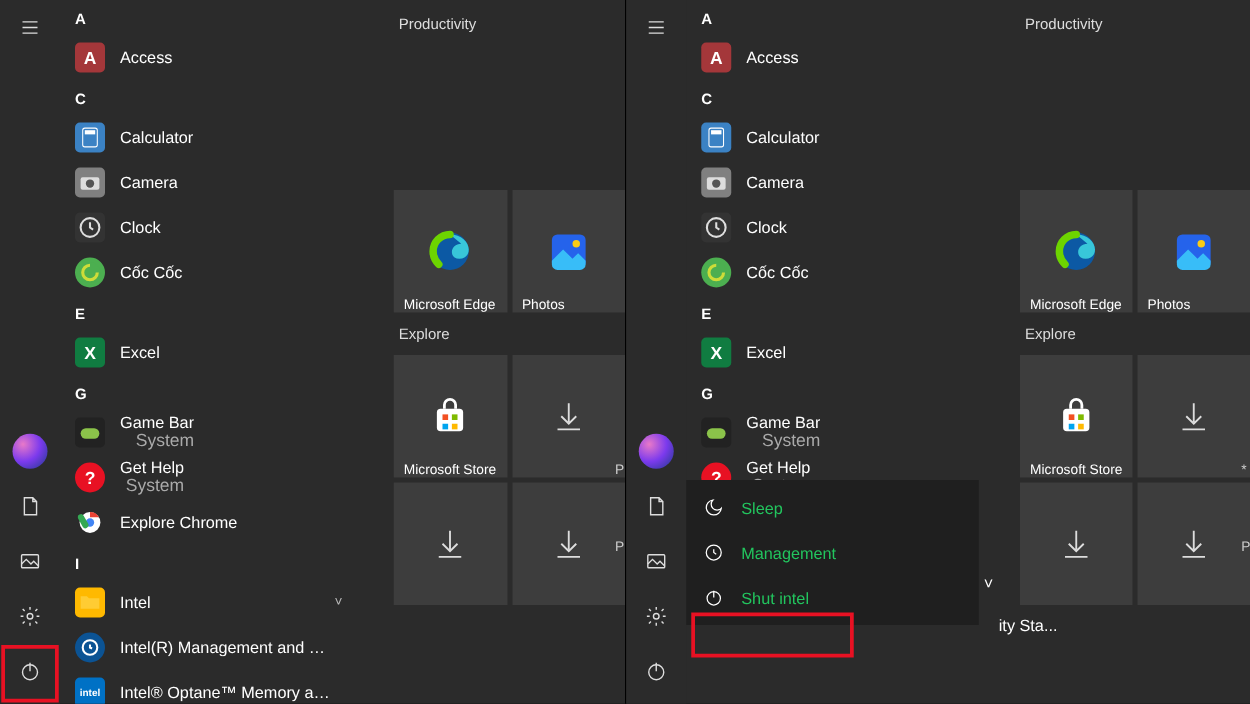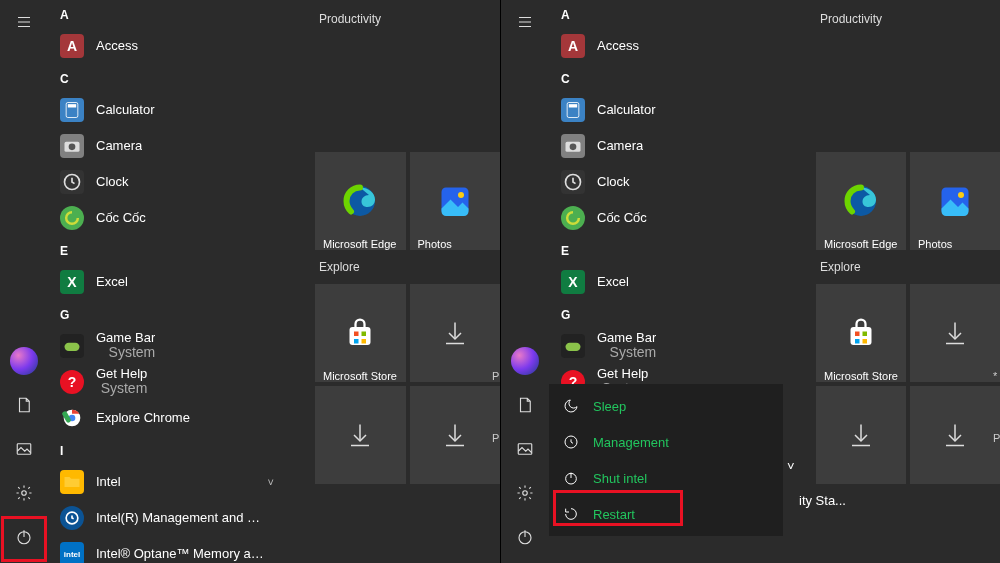--- a/index.html
+++ b/index.html
@@ -451,24 +451,18 @@
         </svg>
         <span>Management</span>
       </div>
     <div class="mi">
         <svg viewBox="0 0 24 24">
           <circle cx="12" cy="13" r="8"></circle>
           <path d="M12 4v8"></path>
         </svg>
         <span>Shut intel</span>
       </div>
-    <div class="mi">
-        <svg viewBox="0 0 24 24">
-          <path d="M4 12a8 8 0 108-8M4 4v5h5"></path>
-        </svg>
-        <span>Restart</span>
-      </div>
   </div>
   <div class="hl" style="left:52px; top:490px; width:130px; height:36px;"></div>
 
   <div style="position:absolute; left:286px; top:459px; color:#fff; font-size:13px;"><span class="chev" style="position:static">˅</span></div>
   <div style="position:absolute; left:298px; top:493px; color:#fff; font-size:13px; white-space:nowrap">ity Sta...</div>
 </div>
 
 </body></html>

